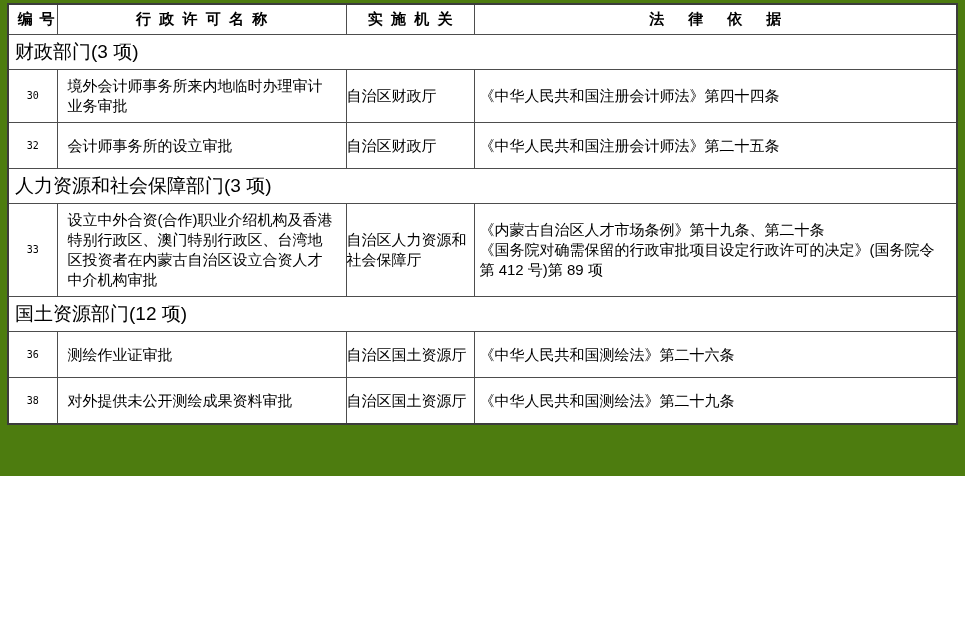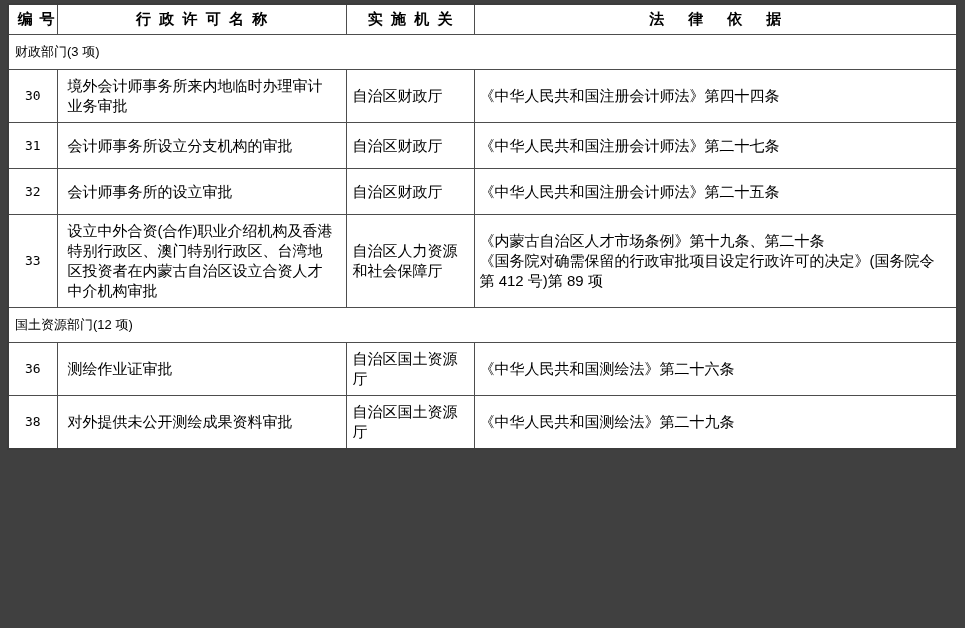--- a/index.html
+++ b/index.html
@@ -7,22 +7,22 @@
     padding: 0;
     background: #ffffff;
     width: 965px;
     height: 628px;
     font-family: "Liberation Sans", sans-serif;
     color: #000000;
   }
   .page {
     position: relative;
     width: 965px;
-    height: 628px;
-    background: #404040;
+    height: 476px;
+    background: #4d7c0f;
     overflow: hidden;
   }
   table.doc-table {
     position: absolute;
     left: 7px;
     top: 3px;
     width: 949px;
     border-collapse: collapse;
     table-layout: fixed;
     background: #ffffff;
@@ -50,28 +50,28 @@
     font-size: 15px;
     line-height: 20px;
     vertical-align: middle;
     padding: 6px 8px;
     height: 33px;
     word-break: break-all;
   }
   td.num-cell {
     text-align: center;
     font-family: "DejaVu Sans Mono", monospace;
-    font-size: 13px;
+    font-size: 10px;
   }
   td.name-cell   { padding-left: 10px; padding-right: 10px; }
-  td.agency-cell { padding-left: 6px;  padding-right: 4px; }
+  td.agency-cell { padding-left: 0;  padding-right: 4px; }
   td.legal-cell  { padding-left: 5px;  padding-right: 20px; }
   td.section-cell {
     height: 22px;
-    font-size: 13px;
+    font-size: 19px;
     padding: 6px 8px 6px 6px;
     vertical-align: middle;
   }
   .legal-line { display: block; }
 </style>
 </head>
 <body>
 
 <div class="page">
   <table class="doc-table">
@@ -95,34 +95,29 @@
         </tr>
         <tr>
           <td class="num-cell">30</td>
           <td class="name-cell">境外会计师事务所来内地临时办理审计业务审批</td>
           <td class="agency-cell">自治区财政厅</td>
           <td class="legal-cell">
             <span class="legal-line">《中华人民共和国注册会计师法》第四十四条</span>
           </td>
         </tr>
         <tr>
-          <td class="num-cell">31</td>
-          <td class="name-cell">会计师事务所设立分支机构的审批</td>
-          <td class="agency-cell">自治区财政厅</td>
-          <td class="legal-cell">
-            <span class="legal-line">《中华人民共和国注册会计师法》第二十七条</span>
-          </td>
-        </tr>
-        <tr>
           <td class="num-cell">32</td>
           <td class="name-cell">会计师事务所的设立审批</td>
           <td class="agency-cell">自治区财政厅</td>
           <td class="legal-cell">
             <span class="legal-line">《中华人民共和国注册会计师法》第二十五条</span>
           </td>
+        </tr>
+        <tr>
+          <td colspan="4" class="section-cell">人力资源和社会保障部门(3 项)</td>
         </tr>
         <tr>
           <td class="num-cell">33</td>
           <td class="name-cell">设立中外合资(合作)职业介绍机构及香港特别行政区、澳门特别行政区、台湾地区投资者在内蒙古自治区设立合资人才中介机构审批</td>
           <td class="agency-cell">自治区人力资源和社会保障厅</td>
           <td class="legal-cell">
             <span class="legal-line">《内蒙古自治区人才市场条例》第十九条、第二十条</span>
             <span class="legal-line">《国务院对确需保留的行政审批项目设定行政许可的决定》(国务院令第 412 号)第 89 项</span>
           </td>
         </tr>

